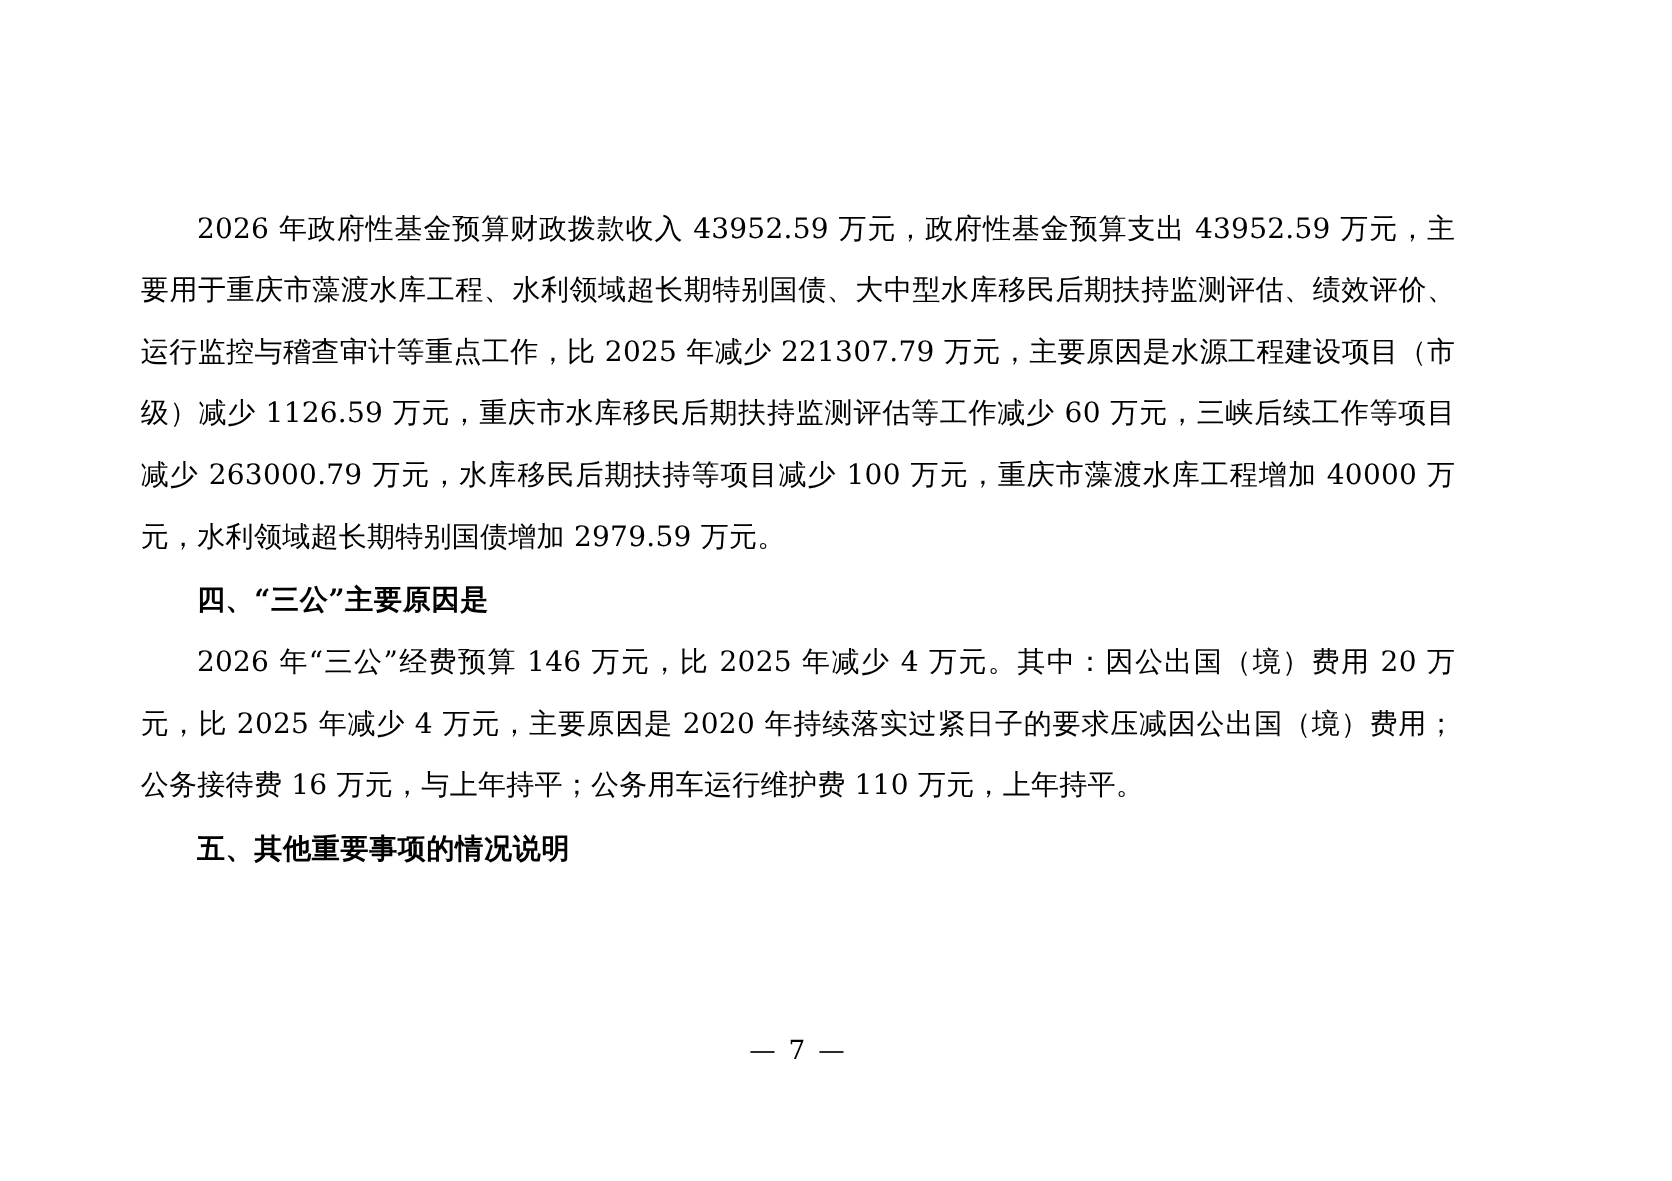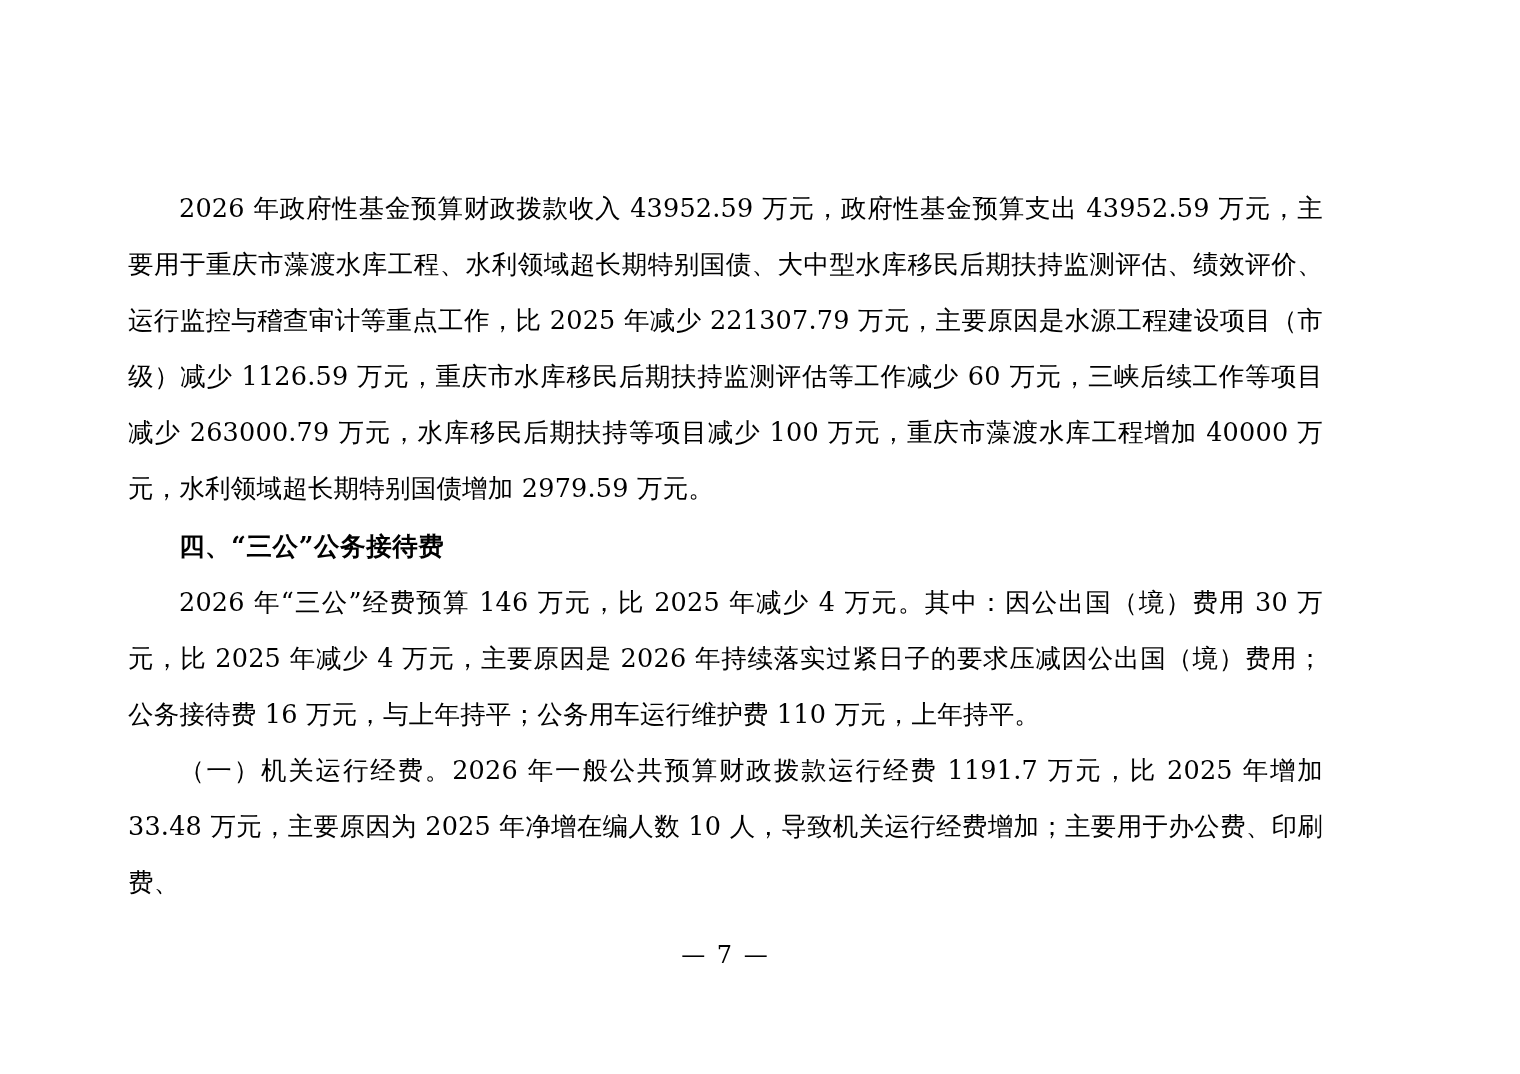--- a/index.html
+++ b/index.html
@@ -52,22 +52,22 @@
     letter-spacing: 2px;
   }
 </style>
 </head>
 <body>
 
 <div class="page">
 
   <p class="body-text">2026 年政府性基金预算财政拨款收入 43952.59 万元，政府性基金预算支出 43952.59 万元，主要用于重庆市藻渡水库工程、水利领域超长期特别国债、大中型水库移民后期扶持监测评估、绩效评价、运行监控与稽查审计等重点工作，比 2025 年减少 221307.79 万元，主要原因是水源工程建设项目（市级）减少 1126.59 万元，重庆市水库移民后期扶持监测评估等工作减少 60 万元，三峡后续工作等项目减少 263000.79 万元，水库移民后期扶持等项目减少 100 万元，重庆市藻渡水库工程增加 40000 万元，水利领域超长期特别国债增加 2979.59 万元。</p>
 
-  <p class="heading para-gap">四、“三公”公务接待费</p>
+  <p class="heading para-gap">四、“三公”主要原因是</p>
 
-  <p class="body-text">2026 年“三公”经费预算 146 万元，比 2025 年减少 4 万元。其中：因公出国（境）费用 30 万元，比 2025 年减少 4 万元，主要原因是 2026 年持续落实过紧日子的要求压减因公出国（境）费用；公务接待费 16 万元，与上年持平；公务用车运行维护费 110 万元，上年持平。</p>
+  <p class="body-text">2026 年“三公”经费预算 146 万元，比 2025 年减少 4 万元。其中：因公出国（境）费用 20 万元，比 2025 年减少 4 万元，主要原因是 2020 年持续落实过紧日子的要求压减因公出国（境）费用；公务接待费 16 万元，与上年持平；公务用车运行维护费 110 万元，上年持平。</p>
 
+  <p class="heading para-gap">五、其他重要事项的情况说明</p>
 
-  <p class="body-text">（一）机关运行经费。2026 年一般公共预算财政拨款运行经费 1191.7 万元，比 2025 年增加 33.48 万元，主要原因为 2025 年净增在编人数 10 人，导致机关运行经费增加；主要用于办公费、印刷费、</p>
 
   <div class="page-number">— 7 —</div>
 
 </div>
 
 </body></html>

